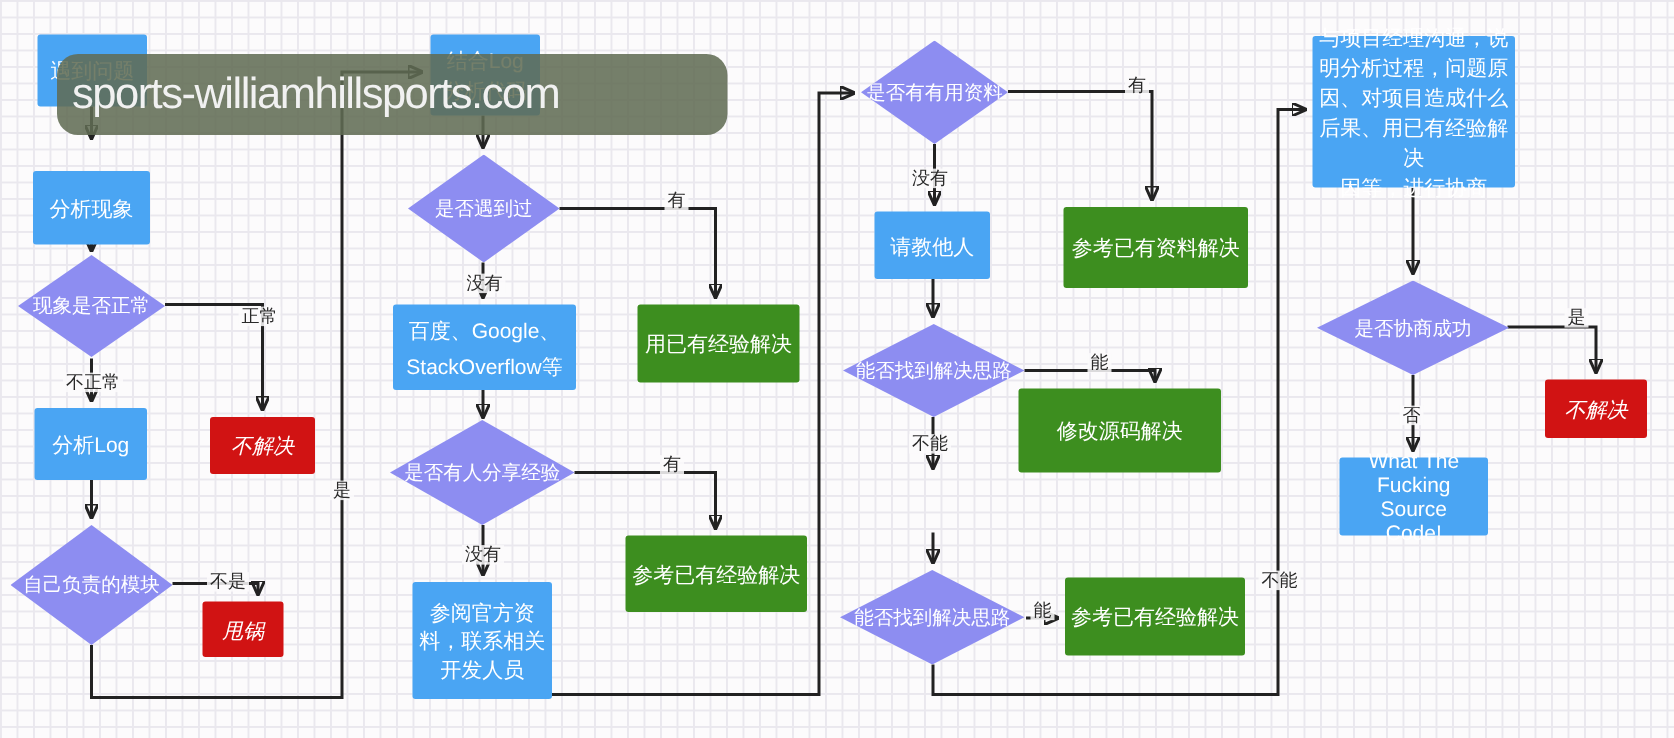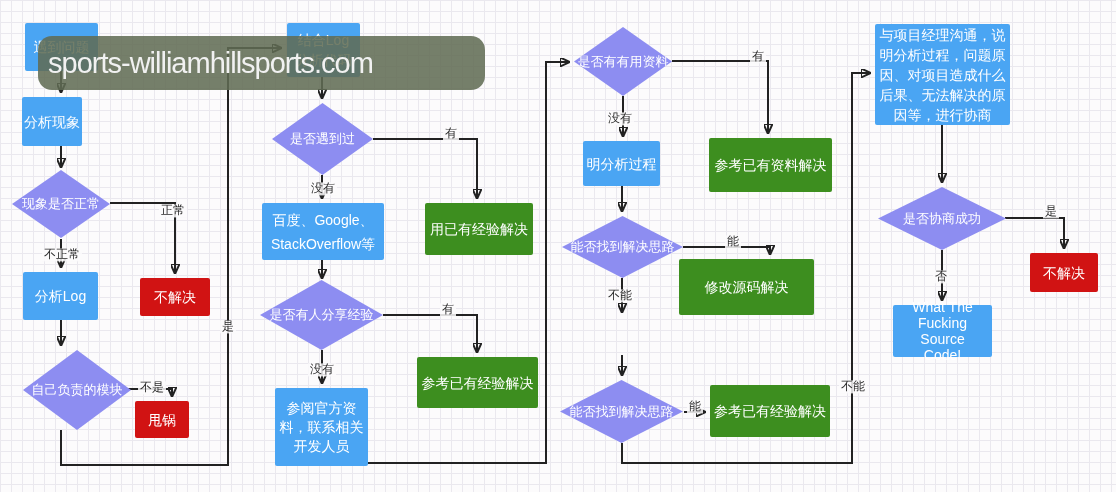--- a/index.html
+++ b/index.html
@@ -17,39 +17,39 @@
   .node{
     position:absolute;z-index:2;display:flex;align-items:center;justify-content:center;
     color:#ffffff;text-align:center;white-space:pre-line;font-size:14px;line-height:18px;
   }
   .process{background:var(--process,#4aa5f3);border-radius:2px;}
   .decision{
     background:var(--decision,#8d8df1);font-size:13px;
     clip-path:polygon(50% 0%,100% 50%,50% 100%,0% 50%);
   }
   .green{background:var(--success,#3d8e1f);border-radius:2px;}
-  .red{background:var(--fail,#d11313);border-radius:2px;}
+  .red{background:var(--fail,#d11313);border-radius:2px;font-style:italic;}
   .elabel{
     position:absolute;z-index:3;transform:translate(-50%,-50%);
     font-size:12px;color:#2a2a2a;line-height:1.1;
     background:rgba(251,250,251,0.85);padding:0 2px;white-space:nowrap;
   }
   #watermark{
     position:absolute;z-index:10;left:38px;top:36px;width:447px;height:54px;
     border-radius:14px;background:var(--watermark_bg,rgba(97,108,84,0.87));
     display:flex;align-items:center;padding-left:10px;box-sizing:border-box;
     color:#f1f1f1;font-size:29px;letter-spacing:-1px;white-space:nowrap;
   }
   
   .n-start{left:25px;top:23px;width:73px;height:48px}
-  .n-analyze{left:22px;top:97px;width:60px;height:49px}
+  .n-analyze{left:22px;top:114px;width:78px;height:49px}
   .n-dnormal{left:12px;top:170px;width:98px;height:68px}
   .n-nosolve1{left:140px;top:278px;width:70px;height:38px}
   .n-alog{left:23px;top:272px;width:75px;height:48px}
-  .n-dmodule{left:23px;top:350px;width:108px;height:80px}
+  .n-dmodule{left:7px;top:350px;width:108px;height:80px}
   .n-pass{left:135px;top:401px;width:54px;height:37px}
   .n-combine{left:287px;top:23px;width:73px;height:54px;line-height:20px}
   .n-dmet{left:272px;top:103px;width:101px;height:72px}
   .n-solveexp{left:425px;top:203px;width:108px;height:52px}
   .n-search{left:262px;top:203px;width:122px;height:57px;line-height:24px}
   .n-dshared{left:260px;top:280px;width:123px;height:70px}
   .n-refexp1{left:417px;top:357px;width:121px;height:51px}
   .n-docs{left:275px;top:388px;width:93px;height:78px;line-height:19px}
   .n-duseful{left:574px;top:27px;width:98px;height:69px}
   .n-refdocs{left:709px;top:138px;width:123px;height:54px}
@@ -134,30 +134,30 @@
   <div class="node process n-search">百度、Google、
 StackOverflow等</div>
   <div class="node decision n-dshared">是否有人分享经验</div>
   <div class="node green n-refexp1">参考已有经验解决</div>
   <div class="node process n-docs">参阅官方资
 料，联系相关
 开发人员</div>
 
   <div class="node decision n-duseful">是否有有用资料</div>
   <div class="node green n-refdocs">参考已有资料解决</div>
-  <div class="node process n-readsrc">明分析过程</div>
+  <div class="node process n-readsrc">请教他人</div>
   <div class="node decision n-didea1">能否找到解决思路</div>
   <div class="node green n-modsrc">修改源码解决</div>
   <div class="node decision n-didea2">能否找到解决思路</div>
   <div class="node green n-refexp2">参考已有经验解决</div>
 
   <div class="node process n-nego">与项目经理沟通，说
 明分析过程，问题原
 因、对项目造成什么
-后果、无法解决的原
+后果、用已有经验解决
 因等，进行协商</div>
   <div class="node decision n-dnego">是否协商成功</div>
   <div class="node red n-nosolve2">不解决</div>
   <div class="node process n-wtf">What The
 Fucking
 Source
 Code!</div>
 
   <span class="elabel l-normal">正常</span>
   <span class="elabel l-abnormal">不正常</span>

